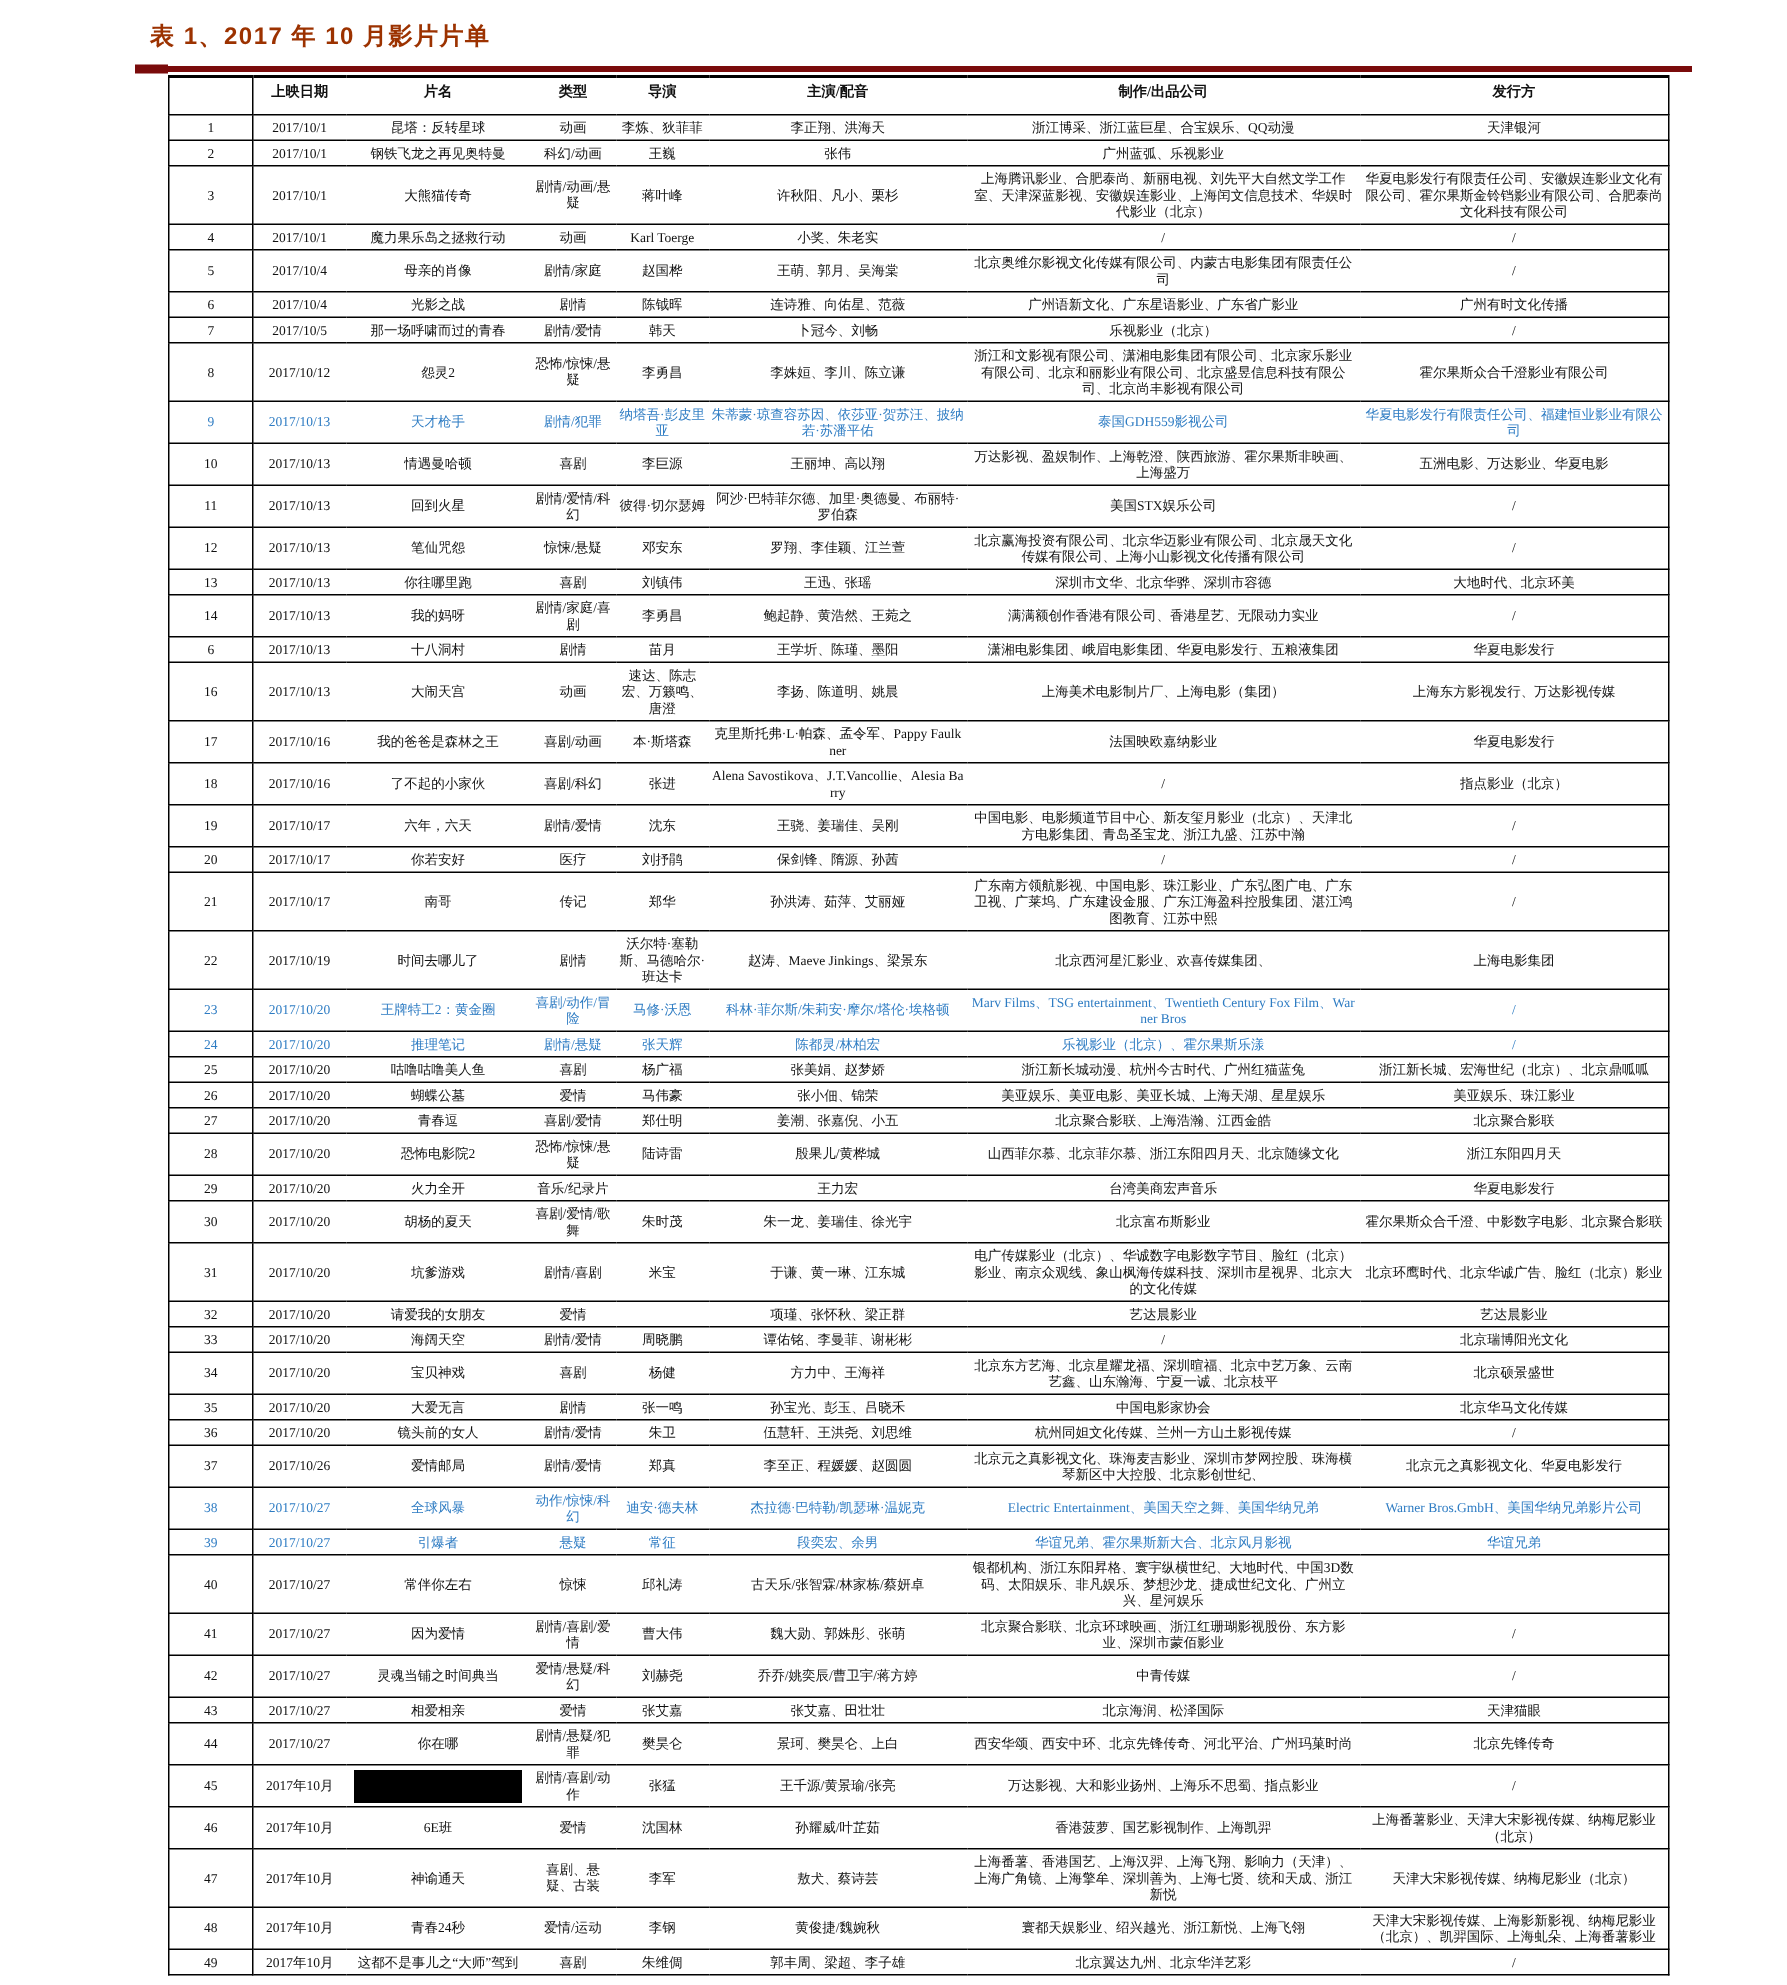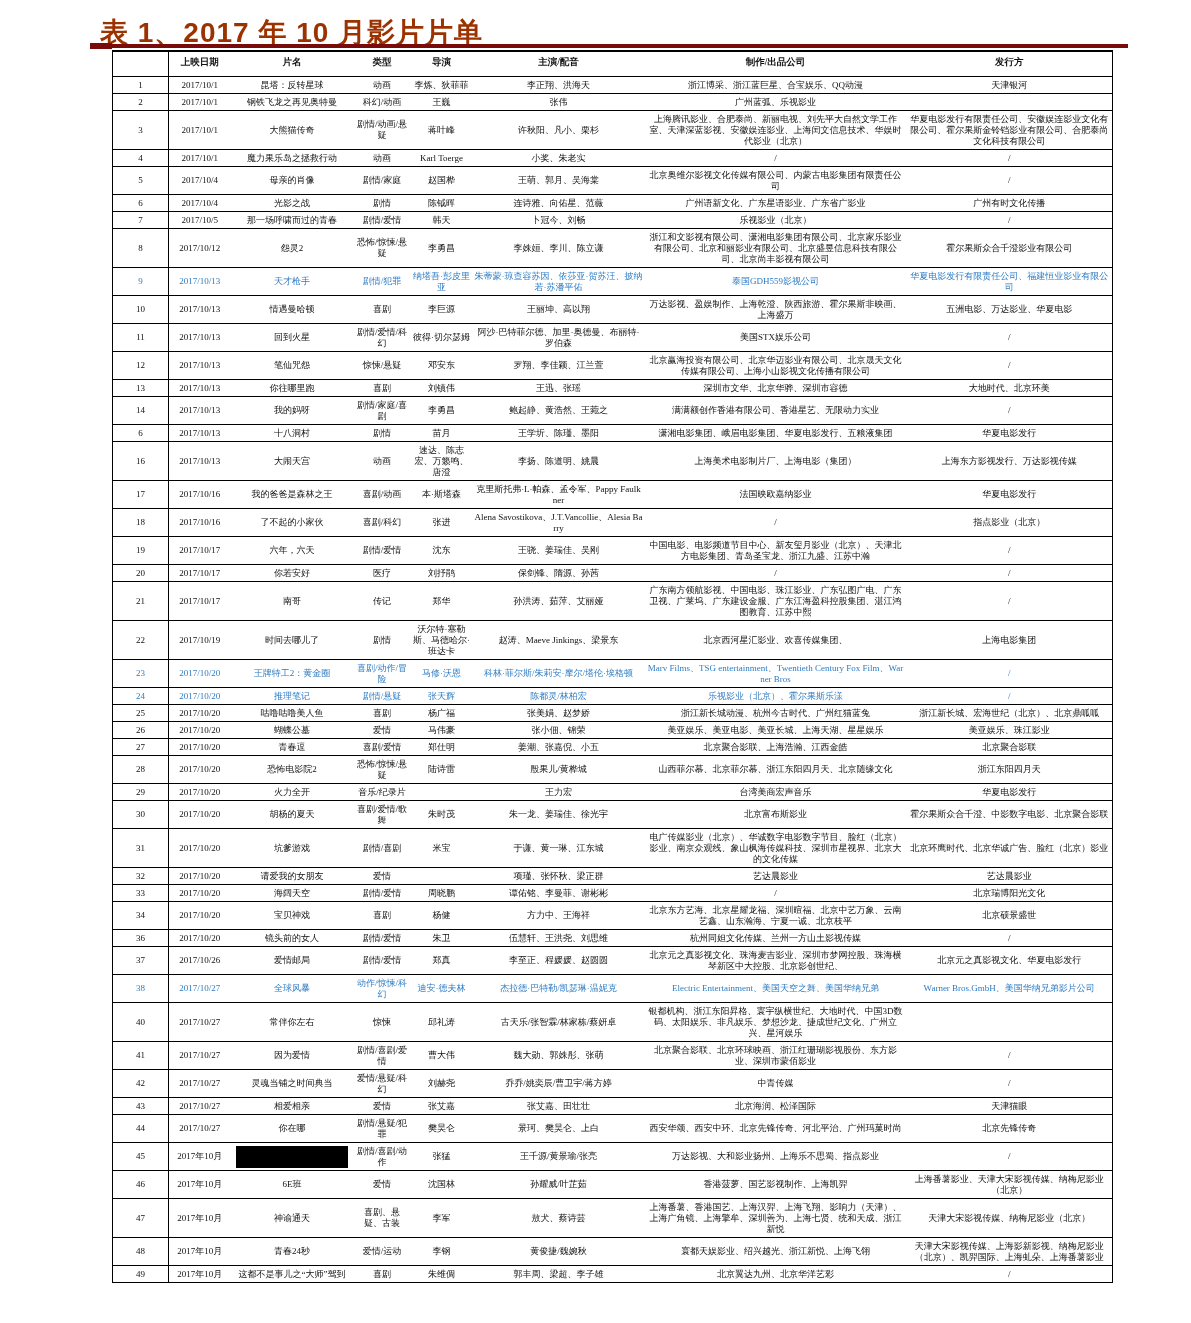--- a/index.html
+++ b/index.html
@@ -5,21 +5,21 @@
   html,body{margin:0;padding:0;background:#ffffff;}
   body{
     width:1191px;height:1323px;overflow:hidden;position:relative;
     font-family:"Liberation Serif", serif;
     -webkit-font-smoothing:antialiased;
   }
   .page{position:absolute;left:0;top:0;width:1191px;}
   .doc-title{
     position:absolute;left:100px;top:14px;width:1000px;
     font-family:"Liberation Sans", sans-serif;
-    font-weight:bold;font-size:28px;letter-spacing:1px;
+    font-weight:bold;font-size:16px;letter-spacing:1px;
     color:var(--accent_title,#9c3200);
   }
   .title-rule{
     position:absolute;left:98px;top:44px;width:1030px;height:4px;
     background:var(--rule,#7a0b0b);
   }
   .title-rule-cap{
     position:absolute;left:90px;top:43px;width:22px;height:6px;
     background:var(--rule,#7a0b0b);
   }
@@ -420,20 +420,30 @@
             <td class="col-no">34</td>
             <td class="col-date">2017/10/20</td>
             <td class="col-title">宝贝神戏</td>
             <td class="col-type">喜剧</td>
             <td class="col-director">杨健</td>
             <td class="col-cast">方力中、王海祥</td>
             <td class="col-producer">北京东方艺海、北京星耀龙福、深圳暄福、北京中艺万象、云南艺鑫、山东瀚海、宁夏一诚、北京枝平</td>
             <td class="col-distributor">北京硕景盛世</td>
           </tr>
           <tr>
+            <td class="col-no">35</td>
+            <td class="col-date">2017/10/20</td>
+            <td class="col-title">大爱无言</td>
+            <td class="col-type">剧情</td>
+            <td class="col-director">张一鸣</td>
+            <td class="col-cast">孙宝光、彭玉、吕晓禾</td>
+            <td class="col-producer">中国电影家协会</td>
+            <td class="col-distributor">北京华马文化传媒</td>
+          </tr>
+          <tr>
             <td class="col-no">36</td>
             <td class="col-date">2017/10/20</td>
             <td class="col-title">镜头前的女人</td>
             <td class="col-type">剧情/爱情</td>
             <td class="col-director">朱卫</td>
             <td class="col-cast">伍慧轩、王洪尧、刘思维</td>
             <td class="col-producer">杭州同妲文化传媒、兰州一方山土影视传媒</td>
             <td class="col-distributor">/</td>
           </tr>
           <tr>
@@ -449,20 +459,30 @@
           <tr class="hl">
             <td class="col-no">38</td>
             <td class="col-date">2017/10/27</td>
             <td class="col-title">全球风暴</td>
             <td class="col-type">动作/惊悚/科幻</td>
             <td class="col-director">迪安·德夫林</td>
             <td class="col-cast">杰拉德·巴特勒/凯瑟琳·温妮克</td>
             <td class="col-producer">Electric Entertainment、美国天空之舞、美国华纳兄弟</td>
             <td class="col-distributor">Warner Bros.GmbH、美国华纳兄弟影片公司</td>
           </tr>
+          <tr class="hl">
+            <td class="col-no">39</td>
+            <td class="col-date">2017/10/27</td>
+            <td class="col-title">引爆者</td>
+            <td class="col-type">悬疑</td>
+            <td class="col-director">常征</td>
+            <td class="col-cast">段奕宏、余男</td>
+            <td class="col-producer">华谊兄弟、霍尔果斯新大合、北京风月影视</td>
+            <td class="col-distributor">华谊兄弟</td>
+          </tr>
           <tr>
             <td class="col-no">40</td>
             <td class="col-date">2017/10/27</td>
             <td class="col-title">常伴你左右</td>
             <td class="col-type">惊悚</td>
             <td class="col-director">邱礼涛</td>
             <td class="col-cast">古天乐/张智霖/林家栋/蔡妍卓</td>
             <td class="col-producer">银都机构、浙江东阳昇格、寰宇纵横世纪、大地时代、中国3D数码、太阳娱乐、非凡娱乐、梦想沙龙、捷成世纪文化、广州立兴、星河娱乐</td>
             <td class="col-distributor"></td>
           </tr>

